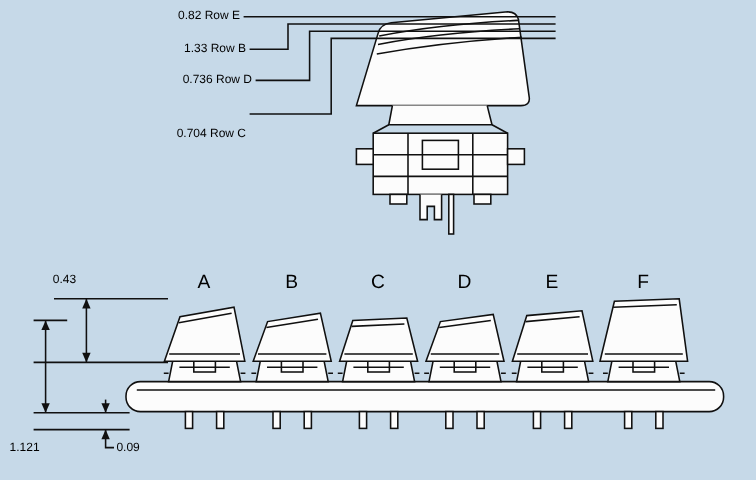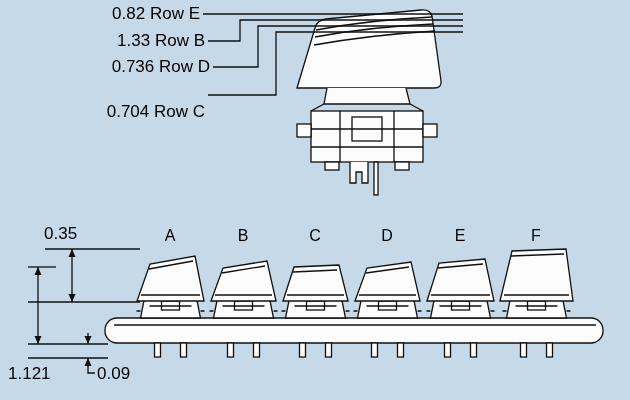--- a/index.html
+++ b/index.html
@@ -2,21 +2,21 @@
 <html><head>
 <meta charset="utf-8">
 <style>
   html,body{margin:0;padding:0}
   .canvas{
     position:relative;width:630px;height:400px;
     background:#c6d9e8;overflow:hidden;
     font-family:"Liberation Sans",sans-serif;color:#000;
   }
   .canvas svg{position:absolute;left:0;top:0}
-  .lbl{position:absolute;font-size:17px;line-height:16px;white-space:nowrap}
+  .lbl{position:absolute;font-size:10px;line-height:16px;white-space:nowrap}
   .row-lbl{width:110px;text-align:right}
   .col-lbl{font-size:16px;line-height:18px;width:22px;text-align:center}
 </style>
 </head>
 <body>
 
 <div class="canvas" style="background: rgb(198, 217, 232);">
 
   <svg width="630" height="400" viewBox="0 0 630 400" fill="none" stroke="#101010" stroke-width="1.3">
 
@@ -161,16 +161,16 @@
   <div class="lbl row-lbl" style="left:100px;top:59px">0.736 Row D</div>
   <div class="lbl row-lbl" style="left:95px;top:104px">0.704 Row C</div>
 
   <div class="lbl col-lbl" style="left:159px;top:227px">A</div>
   <div class="lbl col-lbl" style="left:232px;top:227px">B</div>
   <div class="lbl col-lbl" style="left:304px;top:227px">C</div>
   <div class="lbl col-lbl" style="left:376px;top:227px">D</div>
   <div class="lbl col-lbl" style="left:449px;top:227px">E</div>
   <div class="lbl col-lbl" style="left:525px;top:227px">F</div>
 
-  <div class="lbl" style="left:44px;top:226px">0.35</div>
+  <div class="lbl" style="left:44px;top:226px">0.43</div>
   <div class="lbl" style="left:8px;top:366px">1.121</div>
   <div class="lbl" style="left:97px;top:366px">0.09</div>
 </div>
 
 </body></html>

